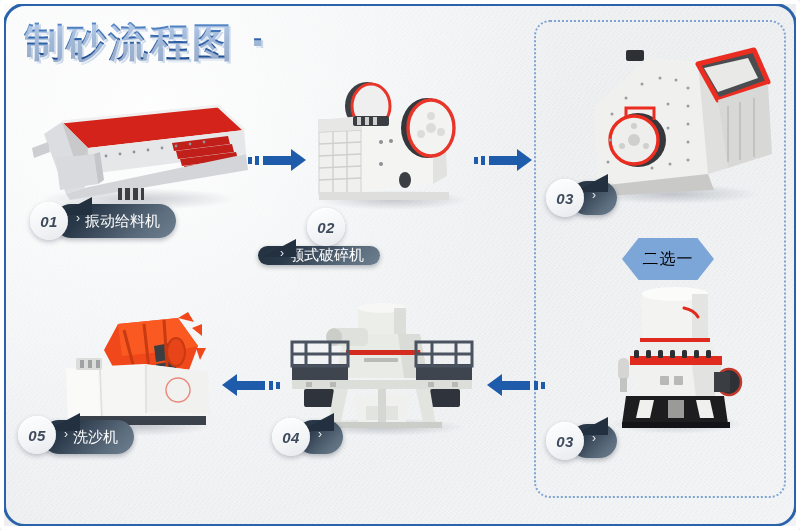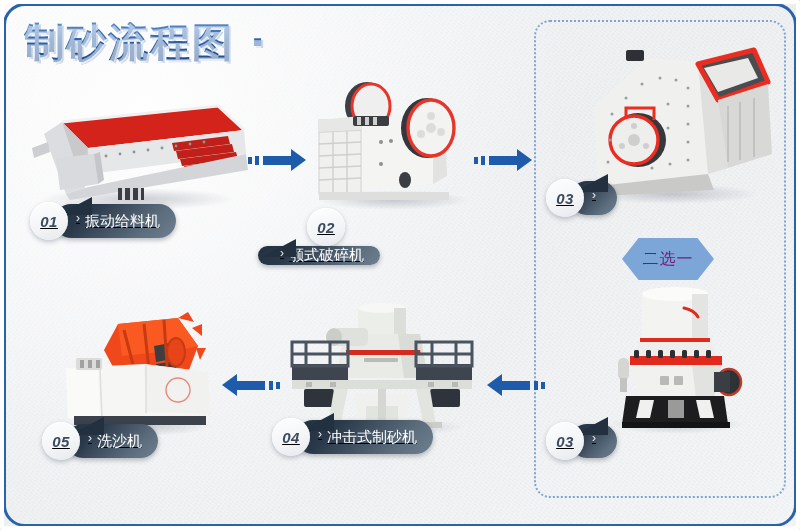--- a/index.html
+++ b/index.html
@@ -71,21 +71,20 @@
 
   
   .stage { position: absolute; z-index: 10; }
   .machine { position: absolute; left: 0; top: 0; width: 100%; height: 100%; }
 
   
   .badge {
     position: absolute; z-index: 25;
     display: flex; align-items: center;
     height: 26px;
-    text-decoration: underline;
   }
   .badge-num {
     position: relative; z-index: 3;
     width: 38px; height: 38px; flex: 0 0 38px;
     border-radius: 50%;
     background: linear-gradient(160deg,#ffffff 0%, #f2f4f6 60%, #e6e9ec 100%);
     box-shadow: 0 2px 5px rgba(40,55,75,.28), inset 0 1px 0 #fff;
     color: #3e4b5c;
     font-size: 15px; font-weight: bold; font-style: italic;
     display: flex; align-items: center; justify-content: center;
@@ -133,21 +132,21 @@
   .arrow.left  .head { border-right: 15px solid #1f5bab; }
 
   
   #hex {
     position: absolute; z-index: 22;
     left: 622px; top: 238px;
     width: 92px; height: 42px;
     background: #7da6d8;
     clip-path: polygon(18% 0, 82% 0, 100% 50%, 82% 100%, 18% 100%, 0 50%);
     display: flex; align-items: center; justify-content: center;
-    color: #701a75; font-size: 16px; letter-spacing: 1px;
+    color: #000000; font-size: 16px; letter-spacing: 1px;
   }
 
   
   .shadow-ellipse {
     position: absolute; border-radius: 50%;
     background: radial-gradient(ellipse at center, rgba(90,100,115,.30) 0%, rgba(90,100,115,0) 70%);
   }
 </style>
 </head>
 <body>
@@ -474,21 +473,20 @@
       <rect x="96" y="87" width="8" height="34" fill="#d5d7d2"></rect>
 
       <rect x="40" y="120" width="120" height="6" fill="#cbcdc8"></rect>
     </svg>
   </div>
 
   <div class="badge" style="left:272px; top:424px;text-align:right;">
     <div class="badge-num">04</div>
     <div class="badge-pill">
       <span class="chev">›</span>
-      <span>冲击式制砂机</span>
     </div>
   </div>
 
   <div class="arrow left" style="left:222px; top:375px;">
     <span class="head"></span>
     <span class="shaft"></span>
     <span class="dots" style="margin-left:4px;">
       <span class="dot d2"></span>
         <span class="dot"></span>
     </span>
@@ -537,21 +535,21 @@
       <g fill="#9fa1a3">
           <rect x="22" y="54" width="4" height="8"></rect>
           <rect x="30" y="54" width="4" height="8"></rect>
           <rect x="38" y="54" width="4" height="8"></rect>
         </g>
 
       <rect x="16" y="110" width="132" height="9" fill="#3c424c"></rect>
     </svg>
   </div>
 
-  <div class="badge" style="left:42px; top:428px;">
+  <div class="badge" style="left:18px; top:428px;align-items:flex-end;">
     <div class="badge-num">05</div>
     <div class="badge-pill">
       <span class="chev">›</span>
       <span>洗沙机</span>
     </div>
   </div>
 
   <div id="frame-border"></div>
   <div id="frame-mask"></div>
 

